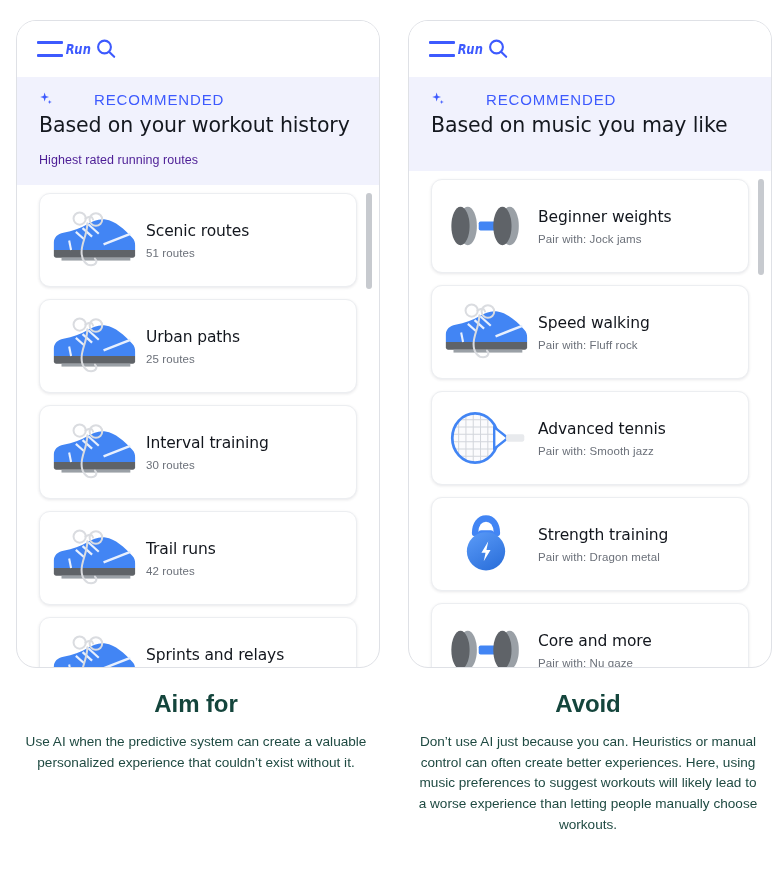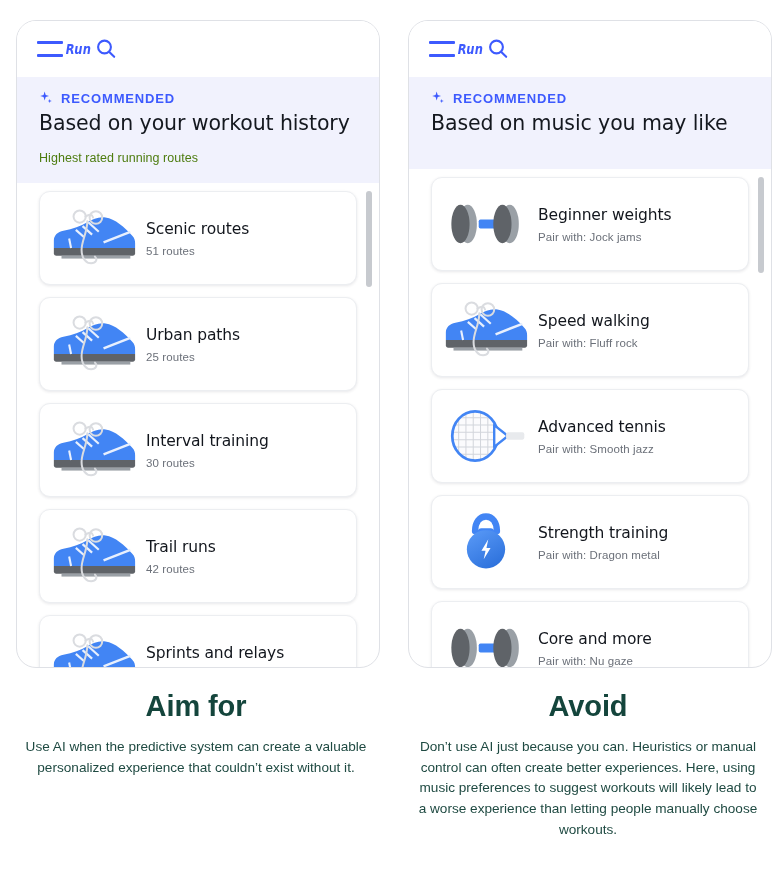--- a/index.html
+++ b/index.html
@@ -37,29 +37,29 @@
   }
   .search-ico{width:24px;height:24px;cursor:pointer;}
 
   
   .rec-band{
     background:#f1f2fd;padding:14px 22px 18px 22px;box-sizing:border-box;
   }
   .rec-row{display:flex;align-items:center;gap:7px;margin-bottom:5px;}
   .spark{width:15px;height:15px;flex:0 0 auto;}
   .rec-label{
-    font-size:13px;font-weight:bold;color:#3d5afe;letter-spacing:.85px;
+    font-size:15px;font-weight:normal;color:#3d5afe;letter-spacing:.85px;margin-left:33px;
   }
   .rec-title{
     font-family:"DejaVu Sans",sans-serif;
     font-size:20.5px;color:#14181f;margin:1px 0 16px 0;letter-spacing:-.1px;
     white-space:nowrap;
   }
   .rec-sub{
-    font-size:12.5px;color:#4d7c0f;letter-spacing:.05px;
+    font-size:12.5px;color:#4c1d95;letter-spacing:.05px;
   }
 
   
   .list-wrap{position:relative;height:100%;padding:0 0 0 0;box-sizing:border-box;}
   .list{
     position:relative;padding:8px 22px 0 22px;box-sizing:border-box;
   }
   .card{
     position:relative;display:flex;align-items:center;
     background:#ffffff;border:1px solid #eceef1;border-radius:11px;
@@ -84,21 +84,21 @@
     position:absolute;right:7px;top:8px;width:6px;height:96px;
     background:#c7cacf;border-radius:3px;cursor:pointer;
   }
 
   
   .cap{
     position:absolute;left:0;top:690px;width:100%;text-align:center;
     box-sizing:border-box;padding:0 22px;
   }
   .cap-h{
-    font-size:29px;font-weight:bold;color:#14453c;margin:0 0 14px 0;
+    font-size:24px;font-weight:bold;color:#14453c;margin:0 0 14px 0;
     letter-spacing:-.1px;
   }
   .cap-p{
     font-size:13.6px;line-height:1.52;color:#1f4a42;margin:0;
   }
 </style>
 </head>
 <body>
 
 <div class="stage">

